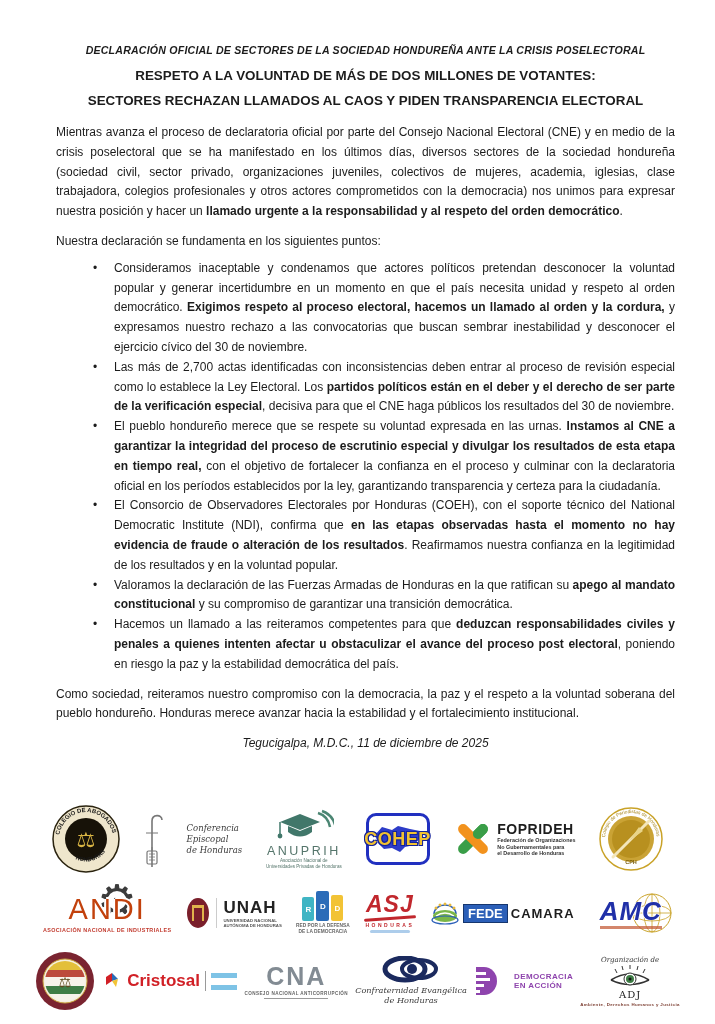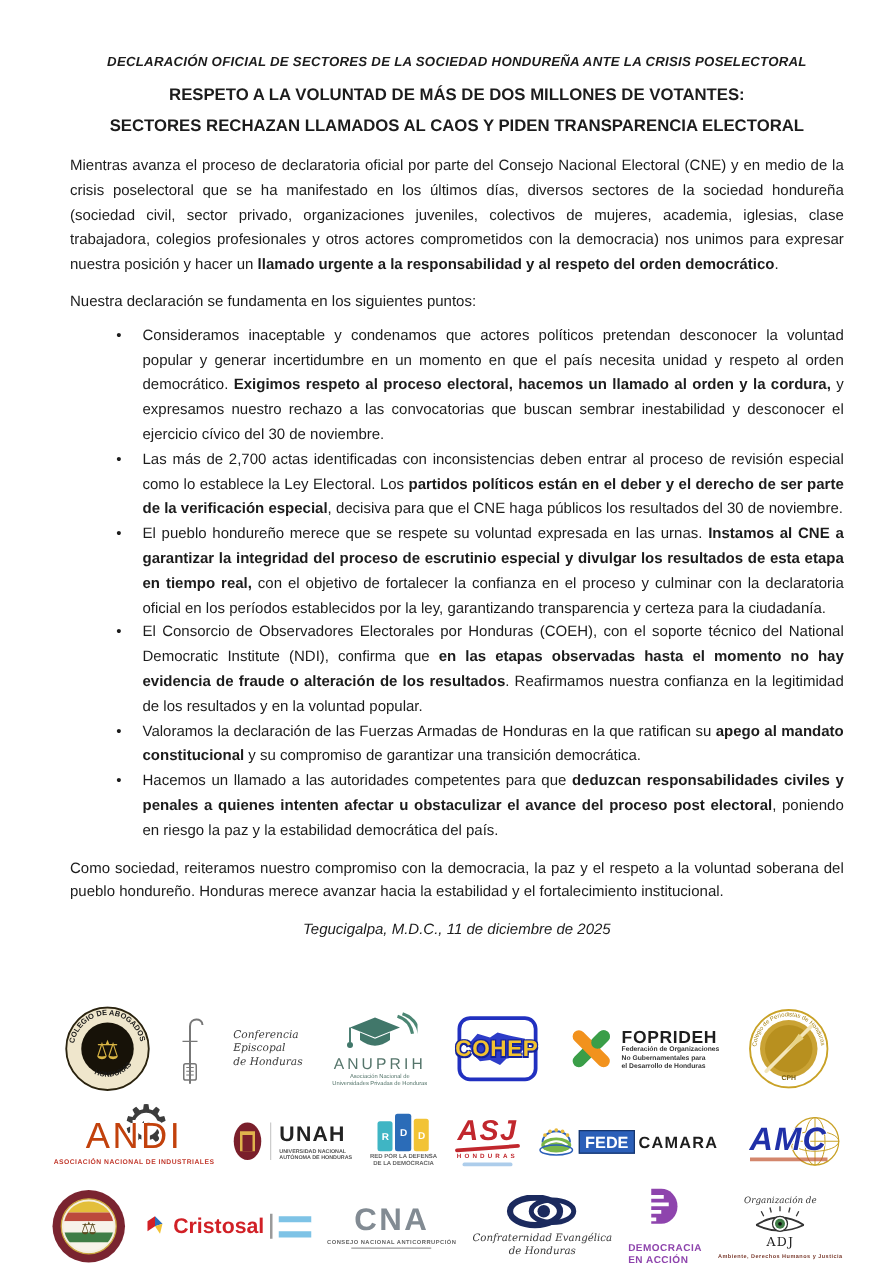--- a/index.html
+++ b/index.html
@@ -79,21 +79,21 @@
   .flag i{display:block;}
   .flag .f1,.flag .f3{height:5px;background:#7ec3e6;}
   .flag .f2{flex:1;background:#fff;}
   
   .cna-word{font-size:25px;font-weight:900;color:#828b93;letter-spacing:2px;line-height:1;}
   .cna-sub{font-size:4.6px;font-weight:bold;color:#666;letter-spacing:.4px;margin-top:2px;}
   .cna-line{height:1px;background:#9a9a9a;width:64px;margin-top:2px;}
   
   .confra-text{font-family:"DejaVu Serif", serif;font-style:italic;font-size:8.2px;line-height:9.6px;color:#3a3a3a;margin-top:2px;}
   
-  .demo{flex-direction:column;gap:14px;}
+  .demo{flex-direction:row;gap:14px;}
   .demo-txt{text-align:left;font-size:8px;font-weight:800;color:#8e44ad;line-height:9.5px;letter-spacing:.4px;}
   
   .adj-top{font-family:"DejaVu Serif", serif;font-style:italic;font-size:7px;color:#333;}
   .adj-abbr{font-family:"DejaVu Serif", serif;font-size:10px;color:#222;letter-spacing:1px;margin-top:1px;}
   .adj-sub{font-size:4.4px;font-weight:bold;color:#7a3b2e;letter-spacing:.4px;margin-top:2px;}
 </style>
 </head>
 <body>
 
 <div class="doc">
@@ -103,21 +103,21 @@
 
   <p class="para"><span>Mientras avanza el proceso de declaratoria oficial por parte del Consejo Nacional Electoral (CNE) y en medio de la crisis poselectoral que se ha manifestado en los últimos días, diversos sectores de la sociedad hondureña (sociedad civil, sector privado, organizaciones juveniles, colectivos de mujeres, academia, iglesias, clase trabajadora, colegios profesionales y otros actores comprometidos con la democracia) nos unimos para expresar nuestra posición y hacer un </span><b>llamado urgente a la responsabilidad y al respeto del orden democrático</b><span>.</span></p>
   <p class="para leadin">Nuestra declaración se fundamenta en los siguientes puntos:</p>
 
   <ul class="points">
     <li><span>Consideramos inaceptable y condenamos que actores políticos pretendan desconocer la voluntad popular y generar incertidumbre en un momento en que el país necesita unidad y respeto al orden democrático. </span><b>Exigimos respeto al proceso electoral, hacemos un llamado al orden y la cordura,</b><span> y expresamos nuestro rechazo a las convocatorias que buscan sembrar inestabilidad y desconocer el ejercicio cívico del 30 de noviembre.</span></li>
     <li><span>Las más de 2,700 actas identificadas con inconsistencias deben entrar al proceso de revisión especial como lo establece la Ley Electoral. Los </span><b>partidos políticos están en el deber y el derecho de ser parte de la verificación especial</b><span>, decisiva para que el CNE haga públicos los resultados del 30 de noviembre.</span></li>
     <li><span>El pueblo hondureño merece que se respete su voluntad expresada en las urnas. </span><b>Instamos al CNE a garantizar la integridad del proceso de escrutinio especial y divulgar los resultados de esta etapa en tiempo real,</b><span> con el objetivo de fortalecer la confianza en el proceso y culminar con la declaratoria oficial en los períodos establecidos por la ley, garantizando transparencia y certeza para la ciudadanía.</span></li>
     <li><span>El Consorcio de Observadores Electorales por Honduras (COEH), con el soporte técnico del National Democratic Institute (NDI), confirma que </span><b>en las etapas observadas hasta el momento no hay evidencia de fraude o alteración de los resultados</b><span>. Reafirmamos nuestra confianza en la legitimidad de los resultados y en la voluntad popular.</span></li>
     <li><span>Valoramos la declaración de las Fuerzas Armadas de Honduras en la que ratifican su </span><b>apego al mandato constitucional</b><span> y su compromiso de garantizar una transición democrática.</span></li>
-    <li><span>Hacemos un llamado a las autoridades competentes para que </span><b>deduzcan responsabilidades civiles y penales a quienes intenten afectar u obstaculizar el avance del proceso post electoral</b><span>, poniendo en riesgo la paz y la estabilidad democrática del país.</span></li>
+    <li><span>Hacemos un llamado a las reiteramos competentes para que </span><b>deduzcan responsabilidades civiles y penales a quienes intenten afectar u obstaculizar el avance del proceso post electoral</b><span>, poniendo en riesgo la paz y la estabilidad democrática del país.</span></li>
   </ul>
 
   <p class="para">Como sociedad, reiteramos nuestro compromiso con la democracia, la paz y el respeto a la voluntad soberana del pueblo hondureño. Honduras merece avanzar hacia la estabilidad y el fortalecimiento institucional.</p>
   <p class="dateline">Tegucigalpa, M.D.C., 11 de diciembre de 2025</p>
 </div>
 
 <div class="logos">
 
   <div class="logo-row row1">
 

